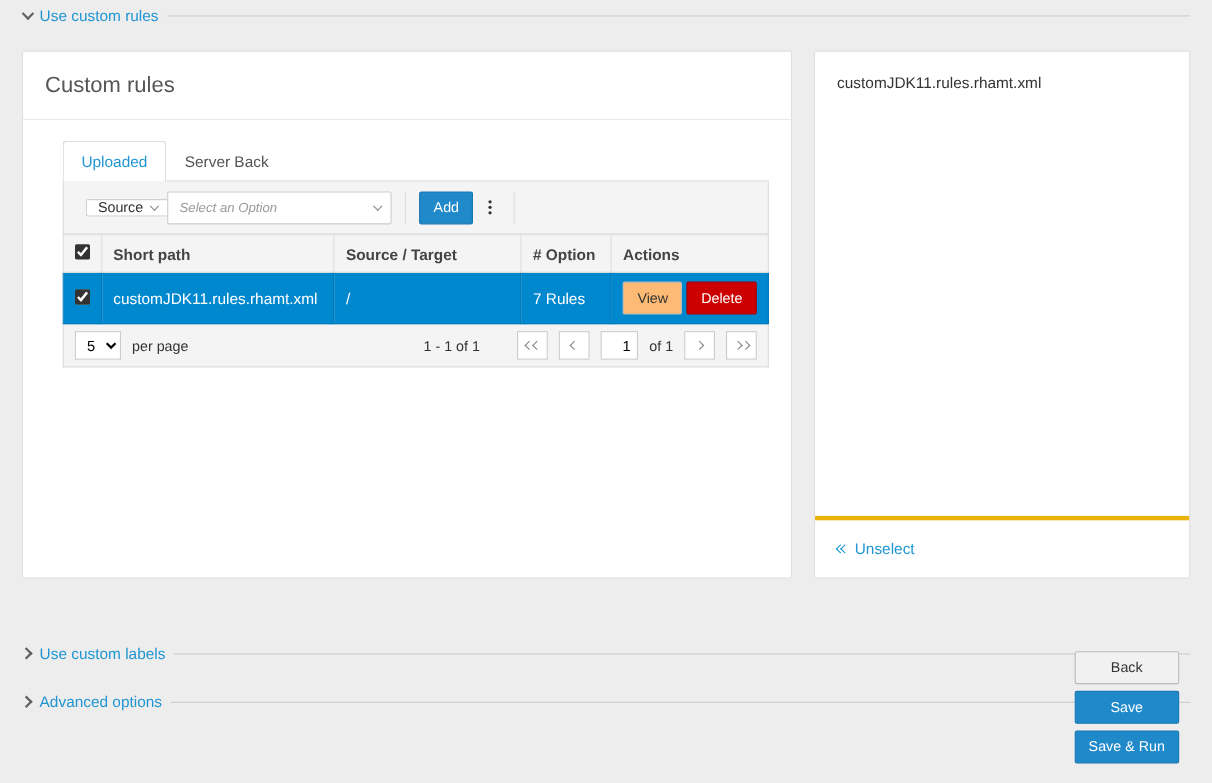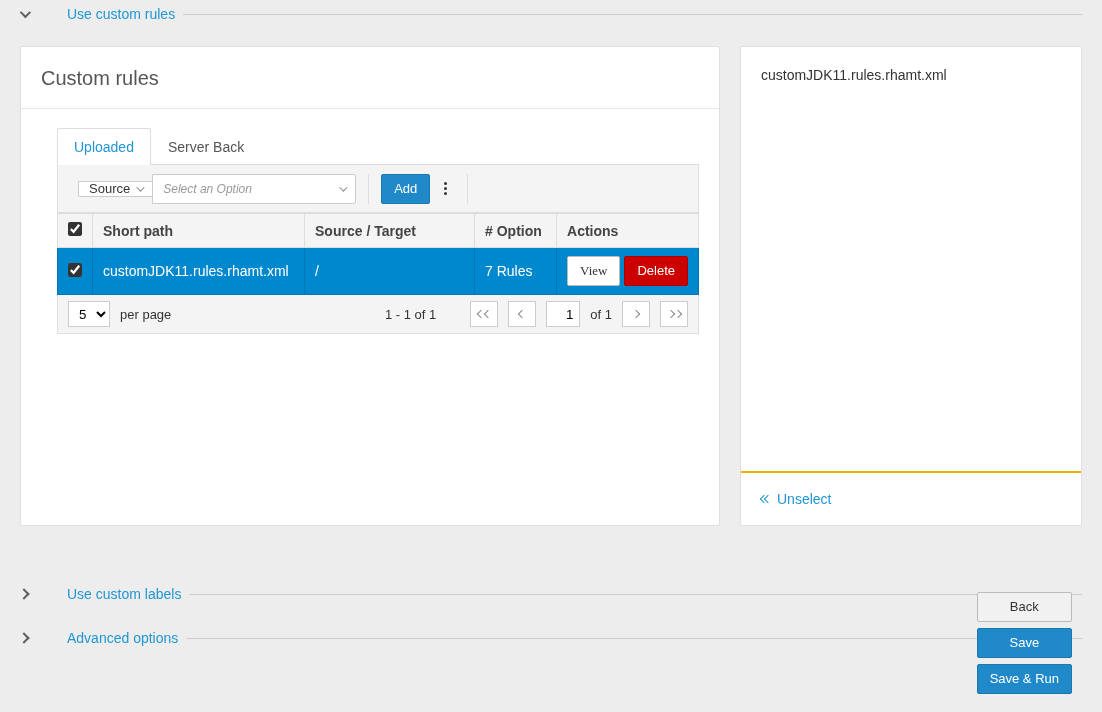--- a/index.html
+++ b/index.html
@@ -26,21 +26,20 @@
   .section-row.first { padding-top: 6px; }
   .section-row.spaced { margin-top: 60px; }
   .section-row.spaced2 { margin-top: 28px; }
   .section-title {
     color: #2196d3;
     font-size: 14px;
     display: flex;
     align-items: center;
     gap: 6px;
     white-space: nowrap;
-    margin-left: 31px;
   }
   .section-rule {
     flex: 1;
     height: 1px;
     background: #cdcdcd;
   }
   .chev {
     width: 8px; height: 8px;
     border-right: 2px solid #606060;
     border-bottom: 2px solid #606060;
@@ -153,21 +152,21 @@
   table.grid { width: 100%; border-collapse: collapse; }
   table.grid th, table.grid td {
     border: 1px solid #ddd;
     padding: 8px 10px;
     text-align: left;
     font-size: 14px;
   }
   table.grid th { background: #f4f4f4; font-weight: 600; color:#444; }
   table.grid th:first-child, table.grid td:first-child { width: 34px; text-align:center; }
   tr.selected td { background:#0088ce; color:#fff; border-color:#0077b5; }
-  tr.selected .btn-default { background:#ffffff; color:#333;font-family:Liberation Serif, serif; }
+  tr.selected .btn-default { background:#fdba74; color:#333; }
   .row-actions { display:flex; gap:4px; }
 
   
   .pager {
     background:#f4f4f4;
     border:1px solid #ddd;
     border-top:none;
     padding: 6px 10px;
     display:flex;
     align-items:center;
@@ -187,21 +186,21 @@
   .nav-chev {
     width:6px;height:6px;border-right:1.5px solid #888;border-bottom:1.5px solid #888;display:inline-block;
   }
   .nav-chev.l { transform: rotate(135deg); }
   .nav-chev.r { transform: rotate(-45deg); }
   .nav-dbl { display:flex; gap:1px; }
 
   
   .right-body { padding: 20px 20px; flex:1; }
   .right-footer {
-    border-top:2px solid #eab308;
+    border-top:4px solid #eab308;
     padding: 18px 20px;
   }
   .unselect {
     color:#2196d3; cursor:pointer; display:flex; align-items:center; gap:8px;
   }
   .dbl-back { display:flex; }
   .dbl-back span {
     width:6px;height:6px;border-right:1.5px solid #2196d3;border-bottom:1.5px solid #2196d3;
     transform: rotate(135deg); margin-right:-2px;
   }

